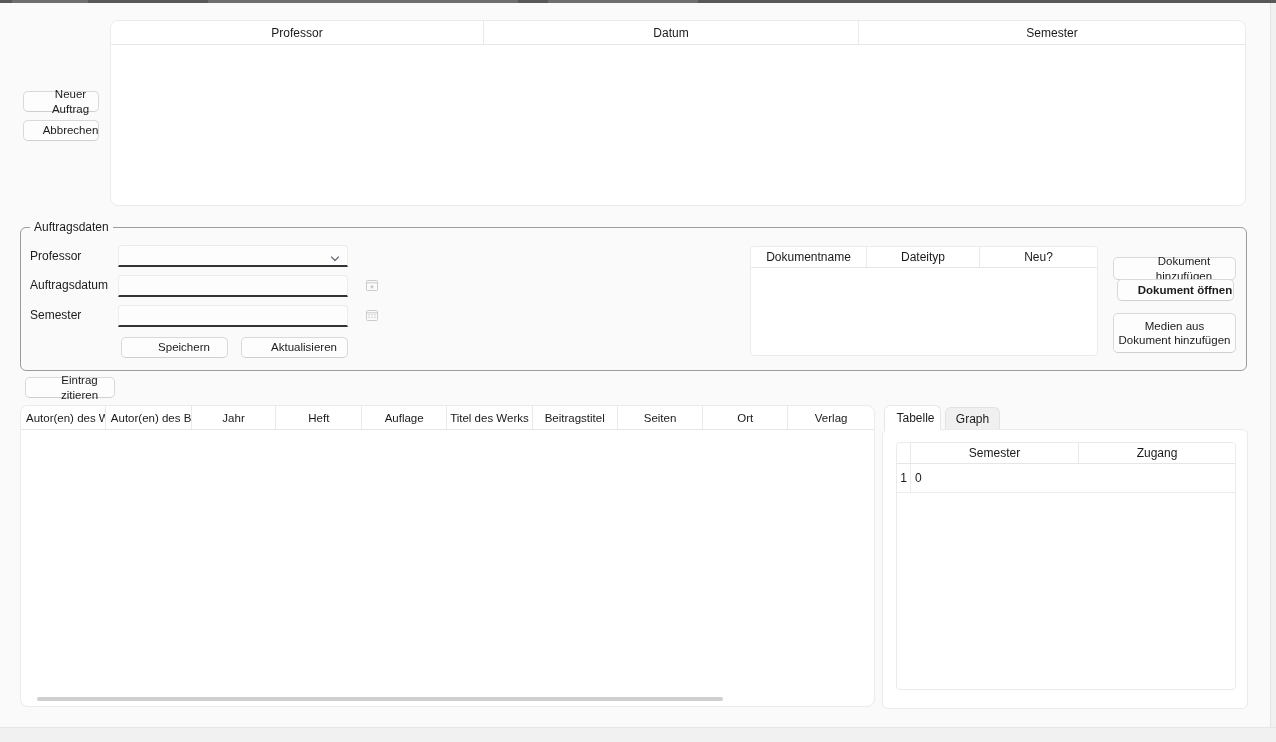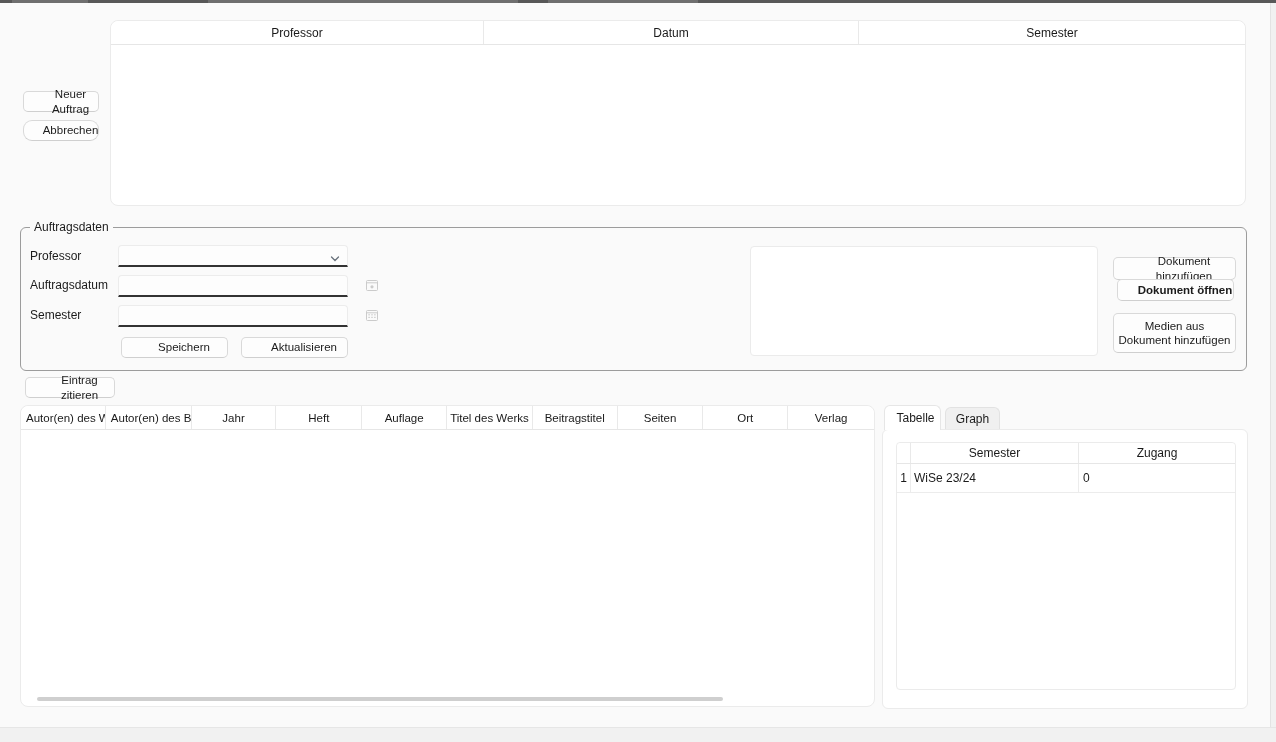--- a/index.html
+++ b/index.html
@@ -73,21 +73,21 @@
   <div class="abs panel" style="left:110px; top:20px; width:1136px; height:186px;">
     <div class="thead" style="height:24px; border-radius:8px 8px 0 0;">
       <div class="th sep" style="width:373px;">Professor</div>
       <div class="th sep" style="width:375px;">Datum</div>
       <div class="th" style="width:386px;">Semester</div>
     </div>
     <div style="height:160px;"></div>
   </div>
 
   <button class="btn" style="left:23px; top:91px; width:76px; height:21px;">Neuer Auftrag</button>
-  <button class="btn" style="left:23px; top:120px; width:76px; height:21px;border-radius:9px;">Abbrechen</button>
+  <button class="btn" style="left:23px; top:120px; width:76px; height:21px;">Abbrechen</button>
 
   <div class="groupbox" style="left:20px; top:227px; width:1227px; height:144px;">
     <div class="gb-title">Auftragsdaten</div>
   </div>
 
   <div class="field-label" style="left:30px; top:249px;">Professor</div>
   <div class="field-label" style="left:30px; top:278px;">Auftragsdatum</div>
   <div class="field-label" style="left:30px; top:308px;">Semester</div>
 
   <div class="underline-field" style="left:118px; top:245px; width:230px; height:22px;">
@@ -125,20 +125,25 @@
           <rect x="6.3" y="8.8" width="1.4" height="1.2"></rect>
           <rect x="9.2" y="8.8" width="1.4" height="1.2"></rect>
       </g>
     </svg>
   </span>
 
   <button class="btn" style="left:121px; top:337px; width:107px; height:21px;">Speichern</button>
   <button class="btn" style="left:241px; top:337px; width:107px; height:21px;">Aktualisieren</button>
 
   <div class="panel" style="position:absolute; left:750px; top:246px; width:348px; height:110px; border-radius:4px;">
+    <div class="thead" style="height:21px; border-radius:4px 4px 0 0;">
+      <div class="th sep" style="width:116px;">Dokumentname</div>
+      <div class="th sep" style="width:113px;">Dateityp</div>
+      <div class="th" style="width:117px;">Neu?</div>
+    </div>
     <div style="height:87px;"></div>
   </div>
 
   <button class="btn" style="left:1113px; top:245px; width:123px; height:23px;margin-top:12px;">Dokument hinzufügen</button>
   <button class="btn" style="left:1117px; top:279px; width:117px; height:22px;font-weight:bold;">Dokument öffnen</button>
   <button class="btn" style="left:1113px; top:313px; width:123px; height:40px; white-space:normal; padding:2px 4px;">Medien aus Dokument hinzufügen</button>
 
   <button class="btn" style="left:25px; top:377px; width:90px; height:21px;">Eintrag zitieren</button>
 
   <div class="abs panel" style="left:20px; top:405px; width:855px; height:302px;">
@@ -166,19 +171,18 @@
     <div class="panel" style="position:absolute; left:13px; top:12px; width:340px; height:248px; border-radius:4px;">
 
       <div class="thead" style="height:21px; border-radius:4px 4px 0 0;">
         <div class="th sep" style="width:14px;"></div>
         <div class="th sep" style="width:168px;">Semester</div>
         <div class="th" style="width:156px;">Zugang</div>
       </div>
 
       <div style="display:flex; height:29px; border-bottom:1px solid #ececec;">
         <div class="cell" style="width:14px; display:flex; align-items:center; justify-content:center; border-right:1px solid #ececec;">1</div>
-        <div class="cell" style="width:168px; display:flex; align-items:center; padding-left:3px; border-right:1px solid #ececec;">WiSe 23/24</div>
         <div class="cell" style="width:156px; display:flex; align-items:center; padding-left:4px;">0</div>
       </div>
     </div>
   </div>
 
 </div>
 
 </body></html>

